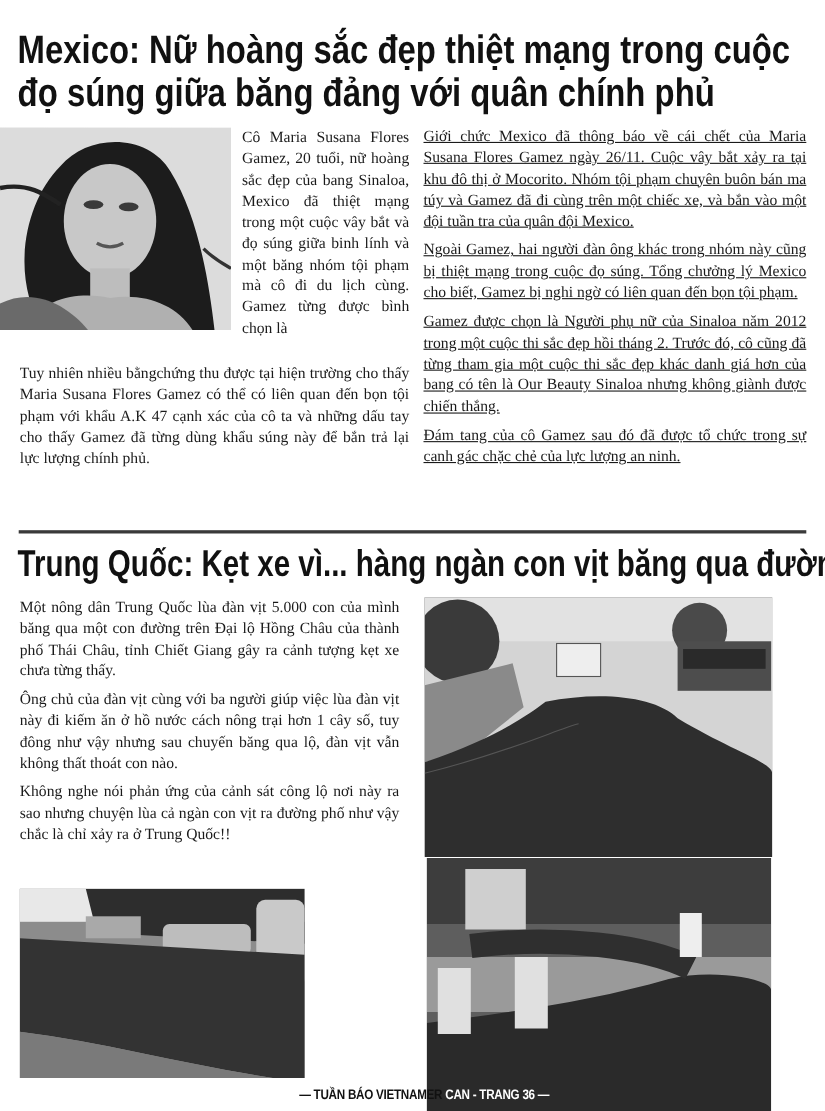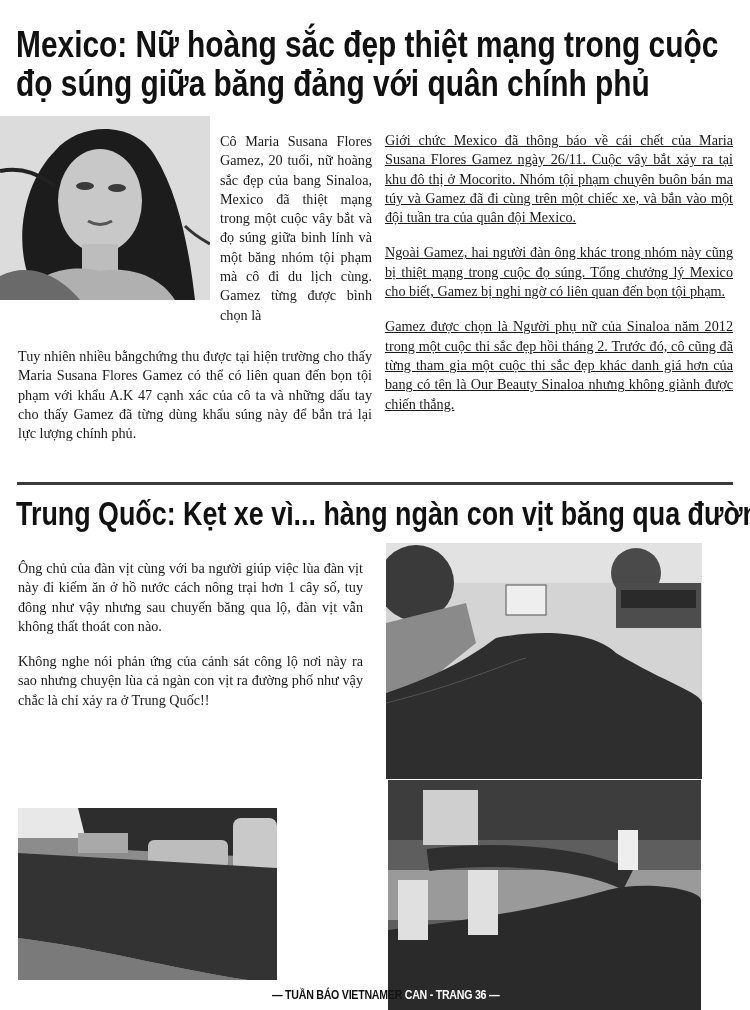--- a/index.html
+++ b/index.html
@@ -8,21 +8,21 @@
 
   .headline { position: absolute; left: 16px; margin: 0;
               font-family: "Liberation Sans", "DejaVu Sans", sans-serif;
               font-weight: bold; color: #111; letter-spacing: 0px;
               transform-origin: left top; white-space: nowrap; }
   .h1-line1 { top: 24px; font-size: 36px; transform: scaleX(0.83); }
   .h1-line2 { top: 63px; font-size: 36px; transform: scaleX(0.83); }
   .h2 { top: 494px; font-size: 34px; transform: scaleX(0.79); }
 
   .col { position: absolute; font-size: 14.2px; line-height: 19.3px; text-align: justify; }
-  .col p { margin: 16px 0 7px 0; }
+  .col p { margin: 0 0 7px 0; }
 
   
   .photo-woman { position: absolute; left: 0; top: 116px; width: 210px; height: 184px;
                  background: linear-gradient(90deg,#d8d8d8 0%,#e6e6e6 100%); overflow: hidden; }
   .mx-left-top { left: 220px; top: 116px; width: 152px; }
   .mx-left-bottom { left: 18px; top: 331px; width: 354px; }
   .mx-right { left: 385px; top: 115px; width: 348px; text-decoration: underline; }
 
   .divider { position: absolute; left: 17px; top: 482px; width: 716px; height: 3px;
              background: #3a3a3a; }
@@ -70,27 +70,29 @@
 </div>
 
 <div class="col mx-left-bottom">
   <p>Tuy nhiên nhiều bằngchứng thu được tại hiện trường cho thấy Maria Susana Flores Gamez có thể có liên quan đến bọn tội phạm với khẩu A.K 47 cạnh xác của cô ta và những dấu tay cho thấy Gamez đã từng dùng khẩu súng này để bắn trả lại lực lượng chính phủ.</p>
 </div>
 
 <div class="col mx-right">
   <p>Giới chức Mexico đã thông báo về cái chết của Maria Susana Flores Gamez ngày 26/11. Cuộc vây bắt xảy ra tại khu đô thị ở Mocorito. Nhóm tội phạm chuyên buôn bán ma túy và Gamez đã đi cùng trên một chiếc xe, và bắn vào một đội tuần tra của quân đội Mexico.</p>
   <p>Ngoài Gamez, hai người đàn ông khác trong nhóm này cũng bị thiệt mạng trong cuộc đọ súng. Tổng chưởng lý Mexico cho biết, Gamez bị nghi ngờ có liên quan đến bọn tội phạm.</p>
   <p>Gamez được chọn là Người phụ nữ của Sinaloa năm 2012 trong một cuộc thi sắc đẹp hồi tháng 2. Trước đó, cô cũng đã từng tham gia một cuộc thi sắc đẹp khác danh giá hơn của bang có tên là Our Beauty Sinaloa nhưng không giành được chiến thắng.</p>
+  <p>Đám tang của cô Gamez sau đó đã được tổ chức trong sự canh gác chặc chẻ của lực lượng an ninh.</p>
 </div>
 
 <div class="divider"></div>
 
 <h1 class="headline h2">Trung Quốc: Kẹt xe vì... hàng ngàn con vịt băng qua đường!</h1>
 
 <div class="col cn-left">
+  <p>Một nông dân Trung Quốc lùa đàn vịt 5.000 con của mình băng qua một con đường trên Đại lộ Hồng Châu của thành phố Thái Châu, tỉnh Chiết Giang gây ra cảnh tượng kẹt xe chưa từng thấy.</p>
   <p>Ông chủ của đàn vịt cùng với ba người giúp việc lùa đàn vịt này đi kiếm ăn ở hồ nước cách nông trại hơn 1 cây số, tuy đông như vậy nhưng sau chuyến băng qua lộ, đàn vịt vẫn không thất thoát con nào.</p>
   <p>Không nghe nói phản ứng của cảnh sát công lộ nơi này ra sao nhưng chuyện lùa cả ngàn con vịt ra đường phố như vậy chắc là chỉ xảy ra ở Trung Quốc!!</p>
 </div>
 
 <div class="photo photo-ducks-top">
   <svg width="316" height="236" viewBox="0 0 316 236">
     <rect width="316" height="236" fill="#d4d4d4"></rect>
     <rect y="0" width="316" height="40" fill="#e2e2e2"></rect>
     <circle cx="30" cy="40" r="38" fill="#3a3a3a"></circle>
     <circle cx="250" cy="30" r="25" fill="#4a4a4a"></circle>

